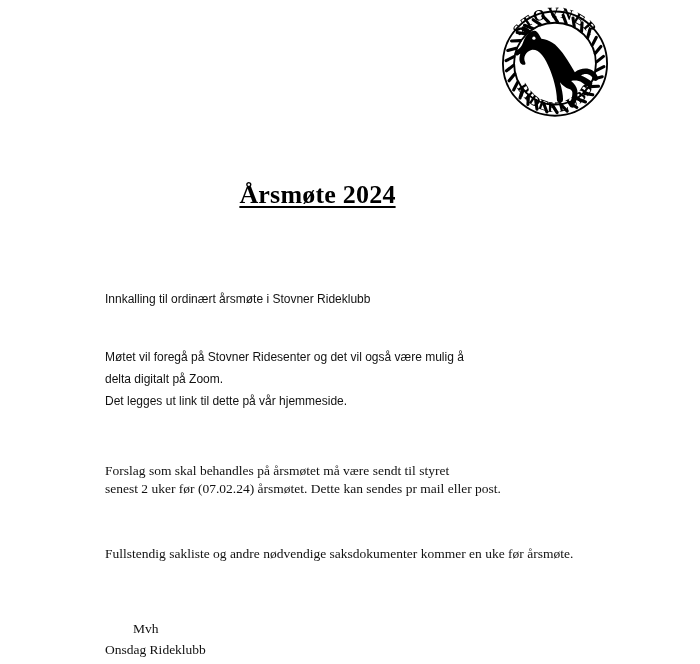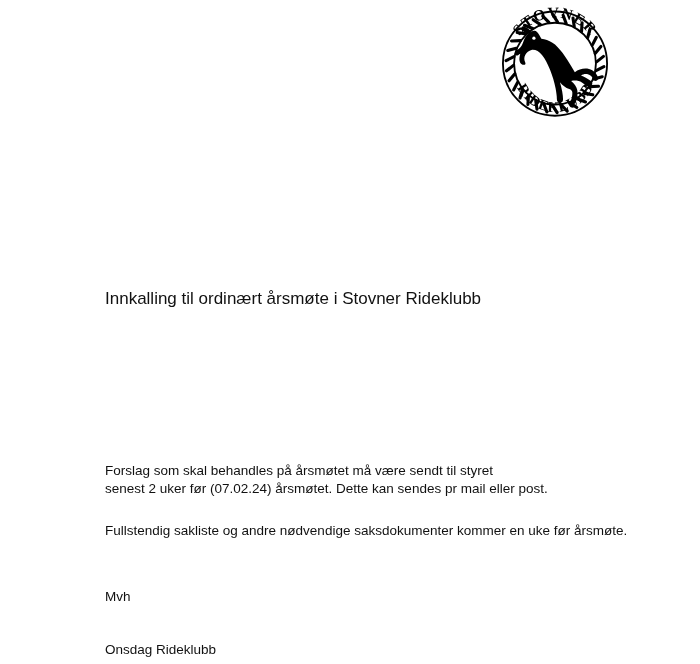--- a/index.html
+++ b/index.html
@@ -54,45 +54,45 @@
     white-space: nowrap;
   }
 
   
   .body-sans {
     position: absolute;
     left: 105px;
     top: 288px;
     width: 540px;
     font-family: "Liberation Sans", sans-serif;
-    font-size: 17px;
+    font-size: 12px;
     line-height: 22px;
     color: #111111;
   }
   .body-sans .para {
     margin: 0;
   }
   .gap-1 { height: 18px; }
   .gap-2 { height: 18px; }
   .body-sans .line { display: block; }
 
   
   .serif-block {
     position: absolute;
     left: 105px;
-    font-family: Liberation Sans, sans-serif;
+    font-family: Liberation Serif, serif;
     font-size: 13.5px;
     line-height: 18px;
     color: #111111;
   }
   .serif-block .line { display: block; white-space: nowrap; }
 
   .block-forslag { top: 462px; }
-  .block-sakliste { top: 522px; }
-  .block-mvh { top: 588px; }
+  .block-sakliste { top: 545px; }
+  .block-mvh { top: 620px; margin-left: 28px; }
   .block-signature { top: 641px; }
 </style>
 </head>
 <body>
 
 <div class="page">
 
   <div class="logo-wrap">
     <svg viewBox="0 0 200 190" xmlns="http://www.w3.org/2000/svg" aria-hidden="true">
       <defs>
@@ -188,25 +188,31 @@
                  C99,64 93,60 87,58
                  C84,57 81,56 78,56
                  C76,52 74,48 71,45
                  C69,43 66,42 62,44 Z"></path>
         <path d="M62,44 C58,40 54,37 50,36 C47,35 45,37 46,40 C47,43 50,45 54,47 C57,48 60,47 62,44 Z"></path>
         <circle cx="66" cy="55" r="2.6" fill="#fff"></circle>
       </g>
     </svg>
   </div>
 
+  <div class="doc-title">Årsmøte 2024</div>
 
   <div class="body-sans">
     <p class="para">Innkalling til ordinært årsmøte i Stovner Rideklubb</p>
     <div class="gap-1"></div>
     <div class="gap-2"></div>
+    <p class="para">
+      <span class="line">Møtet vil foregå på Stovner Ridesenter og det vil også være mulig å</span>
+      <span class="line">delta digitalt på Zoom.</span>
+      <span class="line">Det legges ut link til dette på vår hjemmeside.</span>
+    </p>
   </div>
 
   <div class="serif-block block-forslag">
     <span class="line">Forslag som skal behandles på årsmøtet må være sendt til styret</span>
     <span class="line">senest 2 uker før (07.02.24) årsmøtet. Dette kan sendes pr mail eller post.</span>
   </div>
 
   <div class="serif-block block-sakliste">
     <span class="line">Fullstendig sakliste og andre nødvendige saksdokumenter kommer en uke før årsmøte.</span>
   </div>

